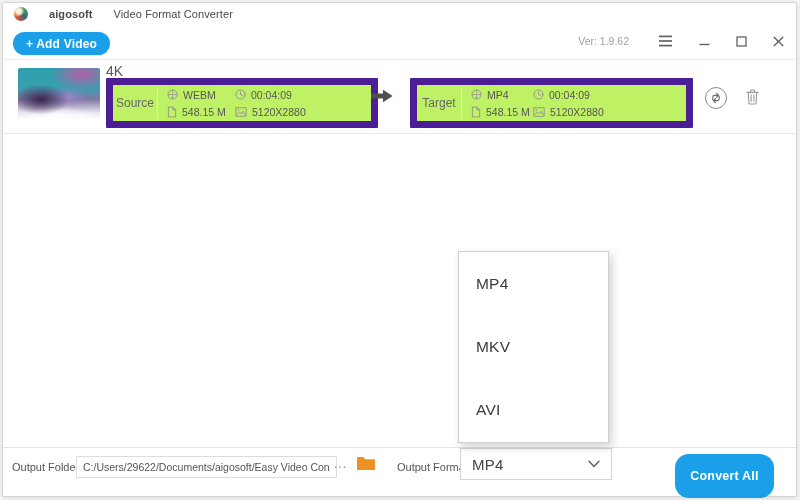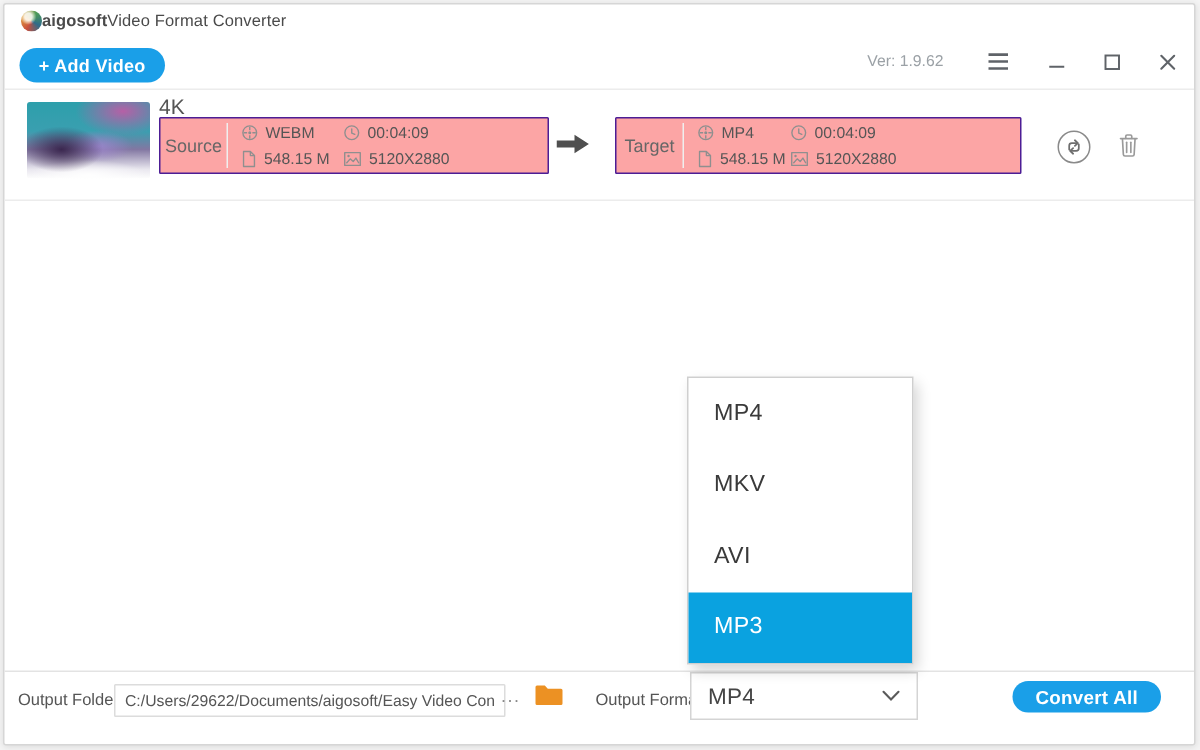--- a/index.html
+++ b/index.html
@@ -9,21 +9,21 @@
     font-family:"Liberation Sans", sans-serif;
     -webkit-font-smoothing:antialiased;
   }
   .abs{position:absolute;}
   .window-frame{
     position:absolute;left:2px;top:2px;right:3px;bottom:3px;
     background:#fff;border:1px solid #d6d6d6;border-radius:2px;
     box-shadow:0 1px 5px rgba(0,0,0,.10);
   }
   
-  .titlebar{left:14px;top:7px;display:flex;align-items:center;gap:0;}
+  .titlebar{left:14px;top:7px;display:flex;align-items:center;gap:21px;}
   .logo{
     width:14px;height:14px;border-radius:50%;
     background:
       radial-gradient(circle at 35% 30%, rgba(255,255,255,.85) 0 18%, transparent 40%),
       conic-gradient(from 210deg, #c94f3d, #e2a23b, #4d9b57, #2e6b8a, #c94f3d);
   }
   .brand{font-size:11px;font-weight:bold;color:#4a4a4a;letter-spacing:.1px;}
   .apptitle{font-size:11px;font-weight:normal;color:#4a4a4a;letter-spacing:.1px;}
   
   .add-btn{
@@ -41,21 +41,21 @@
     left:18px;top:68px;width:82px;height:51px;border-radius:2px;
     background:
       radial-gradient(ellipse 55% 45% at 78% 12%, rgba(205,85,165,.85), transparent 70%),
       radial-gradient(ellipse 45% 40% at 28% 62%, rgba(55,35,75,.95), transparent 75%),
       radial-gradient(ellipse 40% 30% at 58% 58%, rgba(160,135,210,.8), transparent 70%),
       radial-gradient(ellipse 60% 25% at 50% 96%, rgba(255,255,255,.95), transparent 80%),
       linear-gradient(180deg,#2d9fab 0%,#3a9fb0 38%,#8277a2 62%,#e9e7ef 88%,#fdfdfd 100%);
   }
   .quality{left:106px;top:63px;font-size:14px;color:#555;}
   .info-box{
-    top:78px;height:36px;background:#fca5a5;border:1px solid #4c1d95;border-radius:1px;
+    top:78px;height:36px;background:#bef264;border:7px solid #4c1d95;border-radius:1px;
     display:flex;align-items:stretch;
   }
   .src{left:106px;width:258px;}
   .tgt{left:410px;width:269px;}
   .info-label{
     display:flex;align-items:center;justify-content:center;
     font-size:12px;color:#666;flex:0 0 44px;
   }
   .vline{width:1px;background:#efefef;margin:3px 0;}
   .stats{
@@ -95,21 +95,21 @@
   .browse{left:334px;top:457px;font-size:12px;color:#888;cursor:pointer;z-index:2;letter-spacing:1px;}
   .folder-btn{left:356px;top:455px;cursor:pointer;z-index:2;display:flex;}
   .format-select{
     left:460px;top:448px;width:152px;height:32px;z-index:5;
     background:#fff;border:1px solid #d4d4d4;box-sizing:border-box;
     display:flex;align-items:center;cursor:pointer;
   }
   .format-select .val{font-size:15px;color:#444;padding-left:11px;flex:1;letter-spacing:.2px;}
   .format-select svg{margin-right:11px;}
   .convert-all{
-    left:675px;top:454px;width:99px;height:21px;border-radius:14px;z-index:2;
+    left:675px;top:454px;width:99px;height:44px;border-radius:14px;z-index:2;
     background:var(--accent);color:#fff;font-size:12.5px;font-weight:bold;
     display:flex;align-items:center;justify-content:center;cursor:pointer;
     letter-spacing:.2px;
   }
 </style>
 </head>
 <body>
 
 <div id="stage" style="--accent:#1A9FE8; --menu-hl:#0AA2E0;">
 
@@ -280,21 +280,20 @@
         </g>
       </svg>
   </div>
 
   <div class="abs divider" style="top:133px"></div>
 
   <div class="abs format-menu">
     <div class="format-item">MP4</div>
     <div class="format-item">MKV</div>
     <div class="format-item">AVI</div>
-    <div class="format-item highlight">MP3</div>
   </div>
 
   <div class="abs footer-line"></div>
 
   <span class="abs f-label" style="left:12px;top:461px">Output Folder:</span>
   <input class="abs path-input" readonly="" value="C:/Users/29622/Documents/aigosoft/Easy Video Convertor" style="">
   <span class="abs browse">...</span>
   <span class="abs folder-btn">
     <svg width="20" height="17" viewBox="0 0 20 17">
         <path d="M1,3 Q1,2 2,2 H7.2 L9.2,4.2 H18 Q19,4.2 19,5.2 V14 Q19,15 18,15 H2 Q1,15 1,14 Z" fill="#EC9123"></path>

